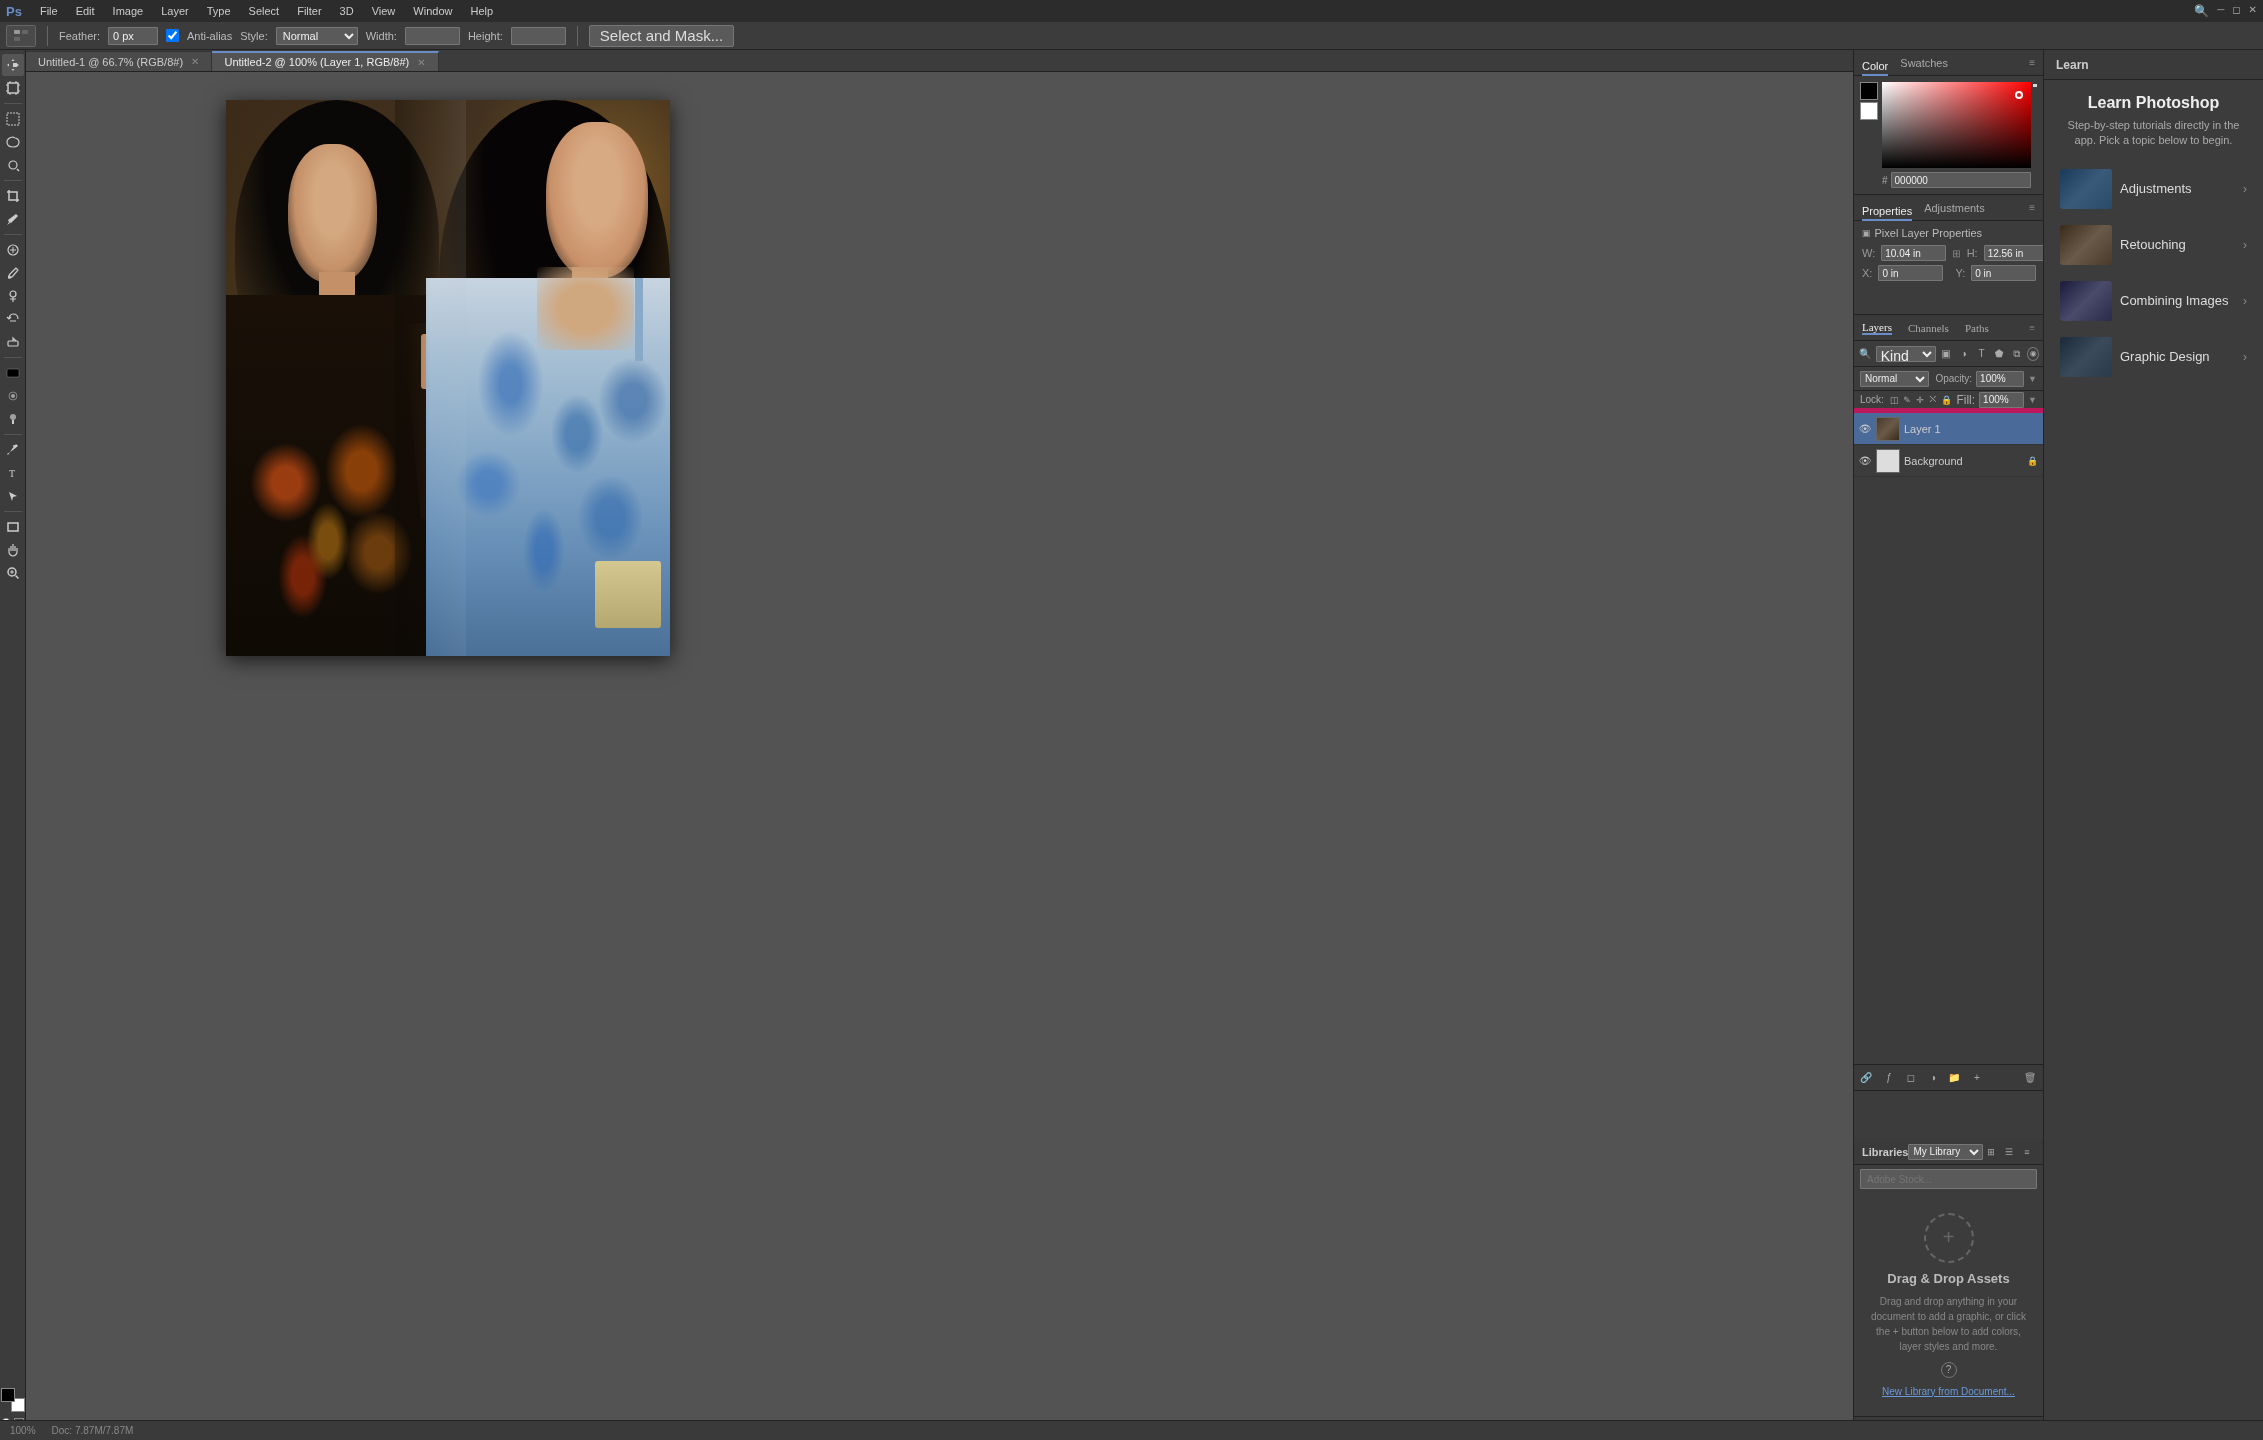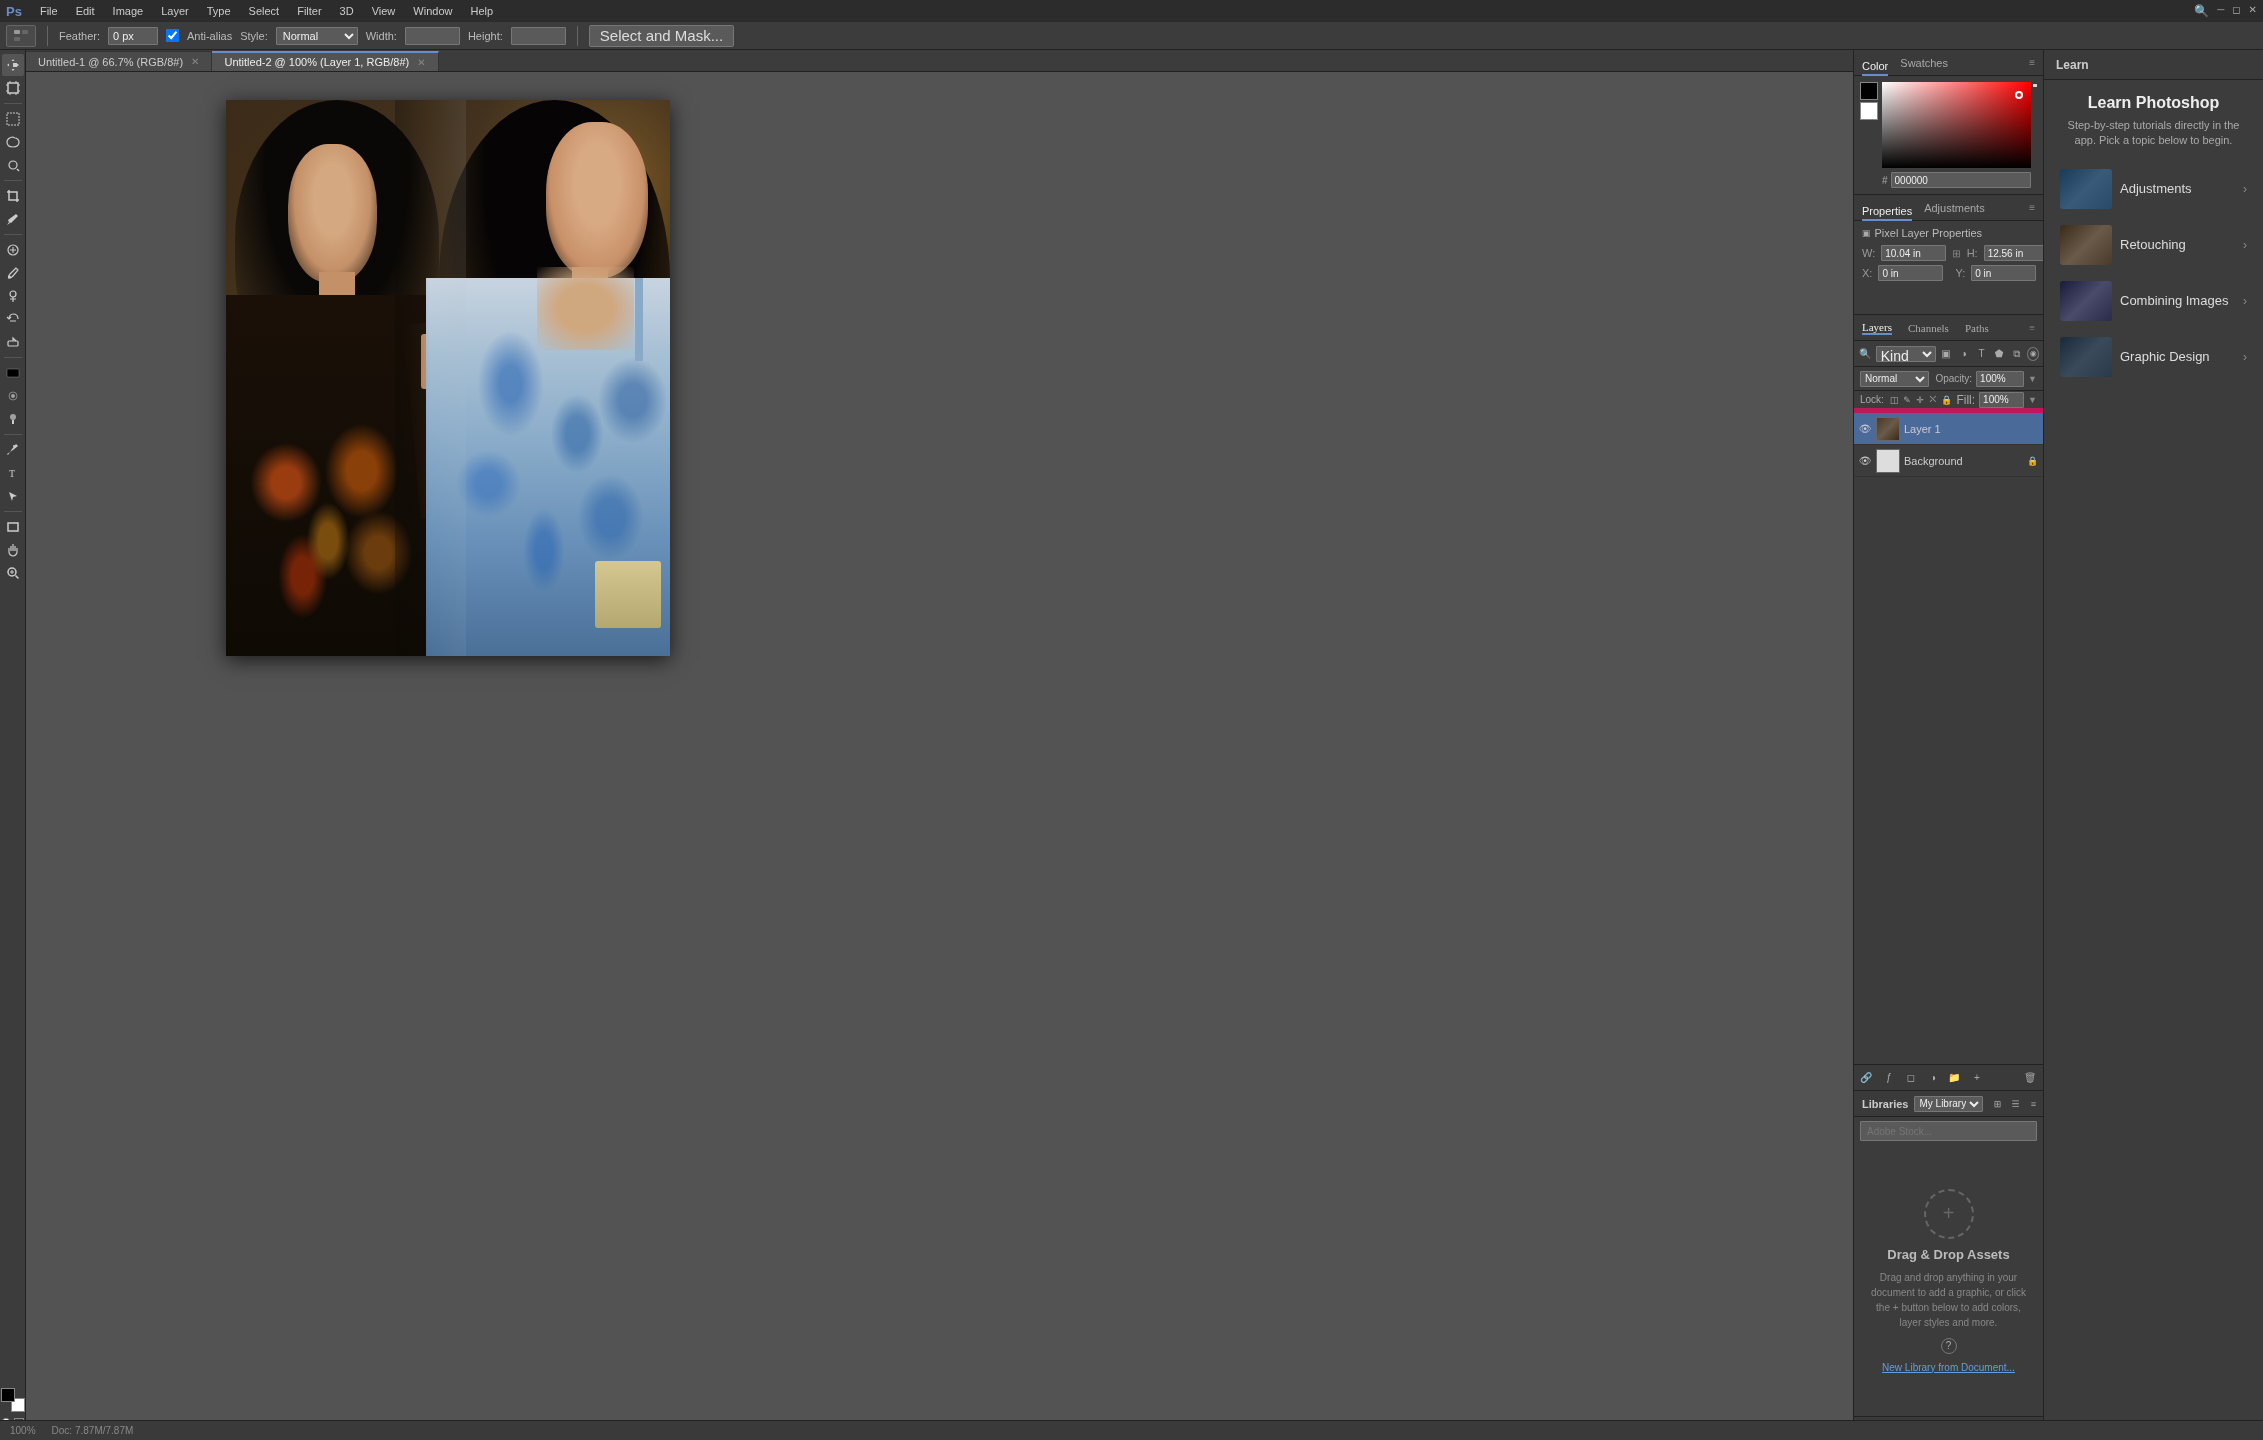--- a/index.html
+++ b/index.html
@@ -660,22 +660,22 @@
       border-top: 1px solid #222;
       display: flex;
       flex-direction: column;
     }
     .lib-header {
       height: 26px;
       background: #3a3a3a;
       display: flex;
       align-items: center;
       padding: 0 8px;
-      gap: 6px;
       border-bottom: 1px solid #222;
+      margin-top: 48px;
     }
     .lib-title {
       font-size: 11px;
       color: #ccc;
       font-weight: bold;
     }
     .lib-select {
       height: 16px;
       background: #5a5a5a;
       border: 1px solid #777;

